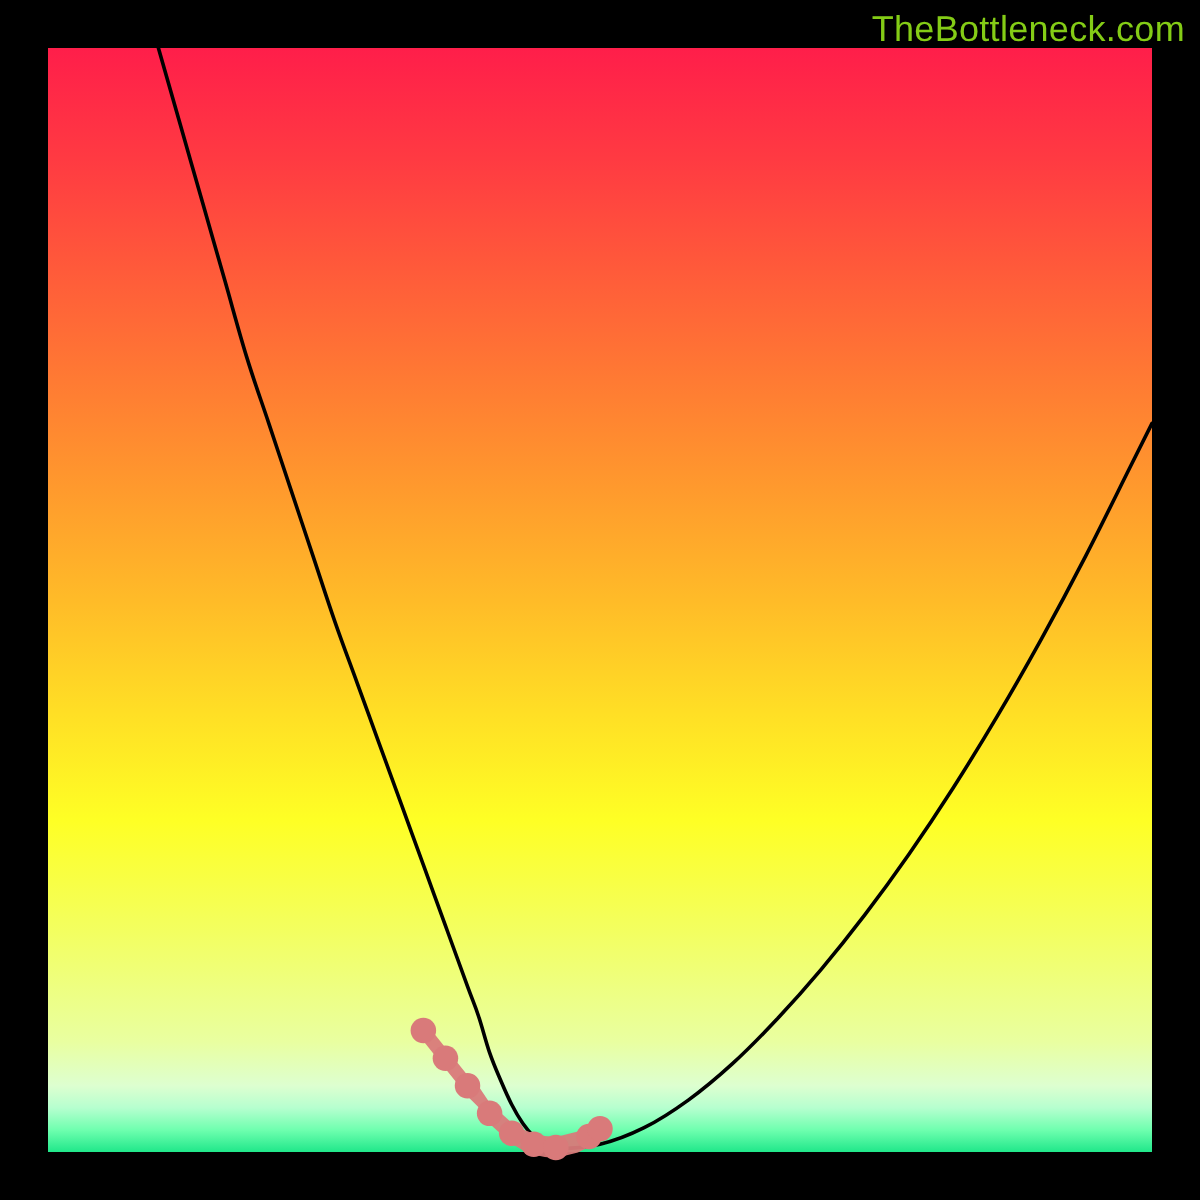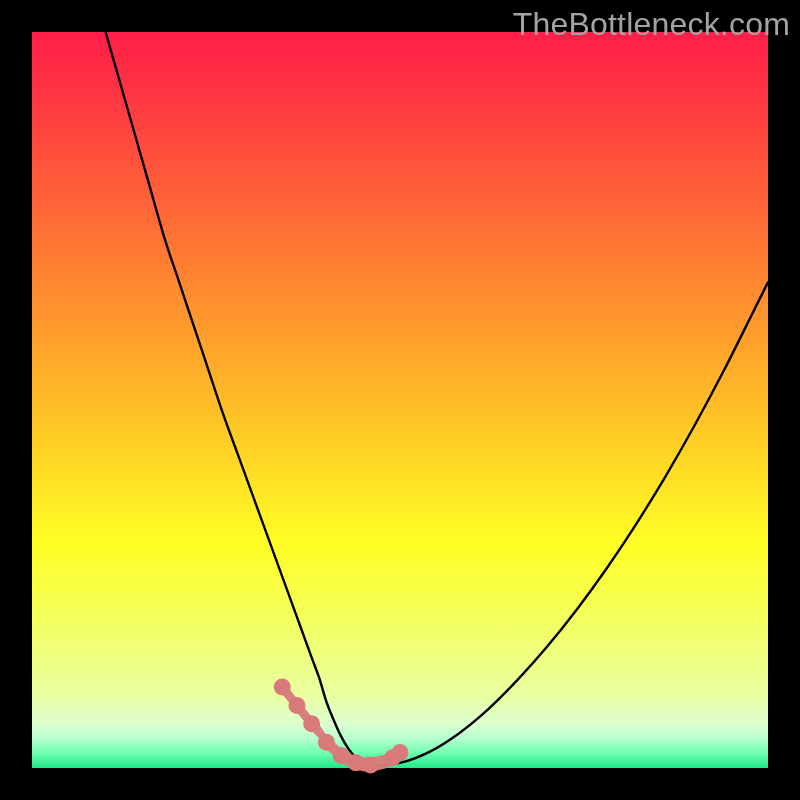--- a/index.html
+++ b/index.html
@@ -8,23 +8,23 @@
     position: relative;
     width: 800px;
     height: 800px;
     background: #000;
   }
   .watermark {
     position: absolute;
     top: 6px;
     right: 10px;
     font-family: Arial, Helvetica, sans-serif;
-    font-size: 32px;
+    font-size: 24px;
     font-weight: 500;
-    color: #a3a3a3;
+    color: #84cc16;
     letter-spacing: 0.2px;
     z-index: 50;
   }
   .plot-area {
     position: absolute;
     left: 32px;
     top: 32px;
     width: 736px;
     height: 736px;
     background: linear-gradient(to bottom,

